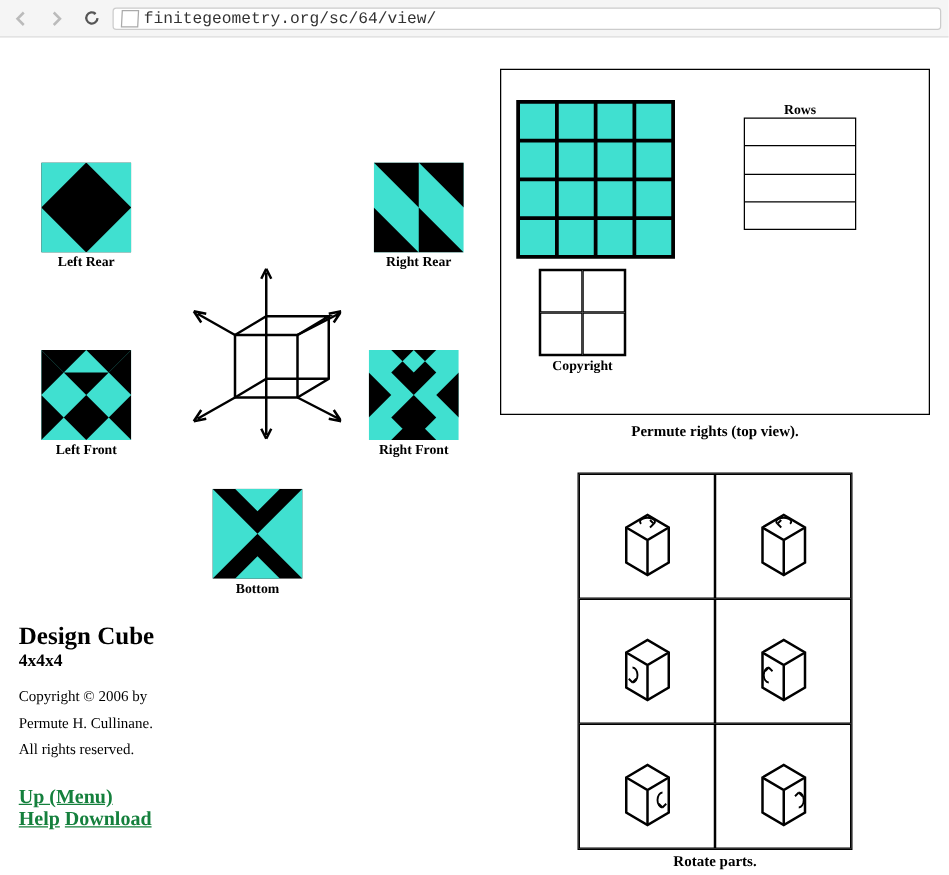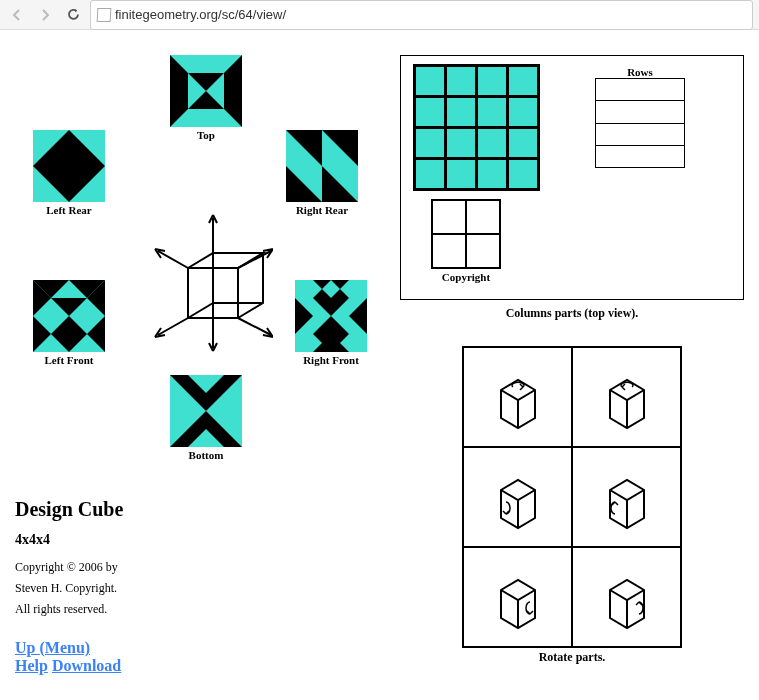--- a/index.html
+++ b/index.html
@@ -1,37 +1,37 @@
 <!DOCTYPE html>
 <html><head>
 <meta charset="utf-8">
 <style>
 *{box-sizing:border-box;margin:0;padding:0}
 body{font-family:"Times New Roman",serif;background:#fff;width:759px;height:700px;overflow:hidden}
 .browser-bar{height:30px;background:#f5f5f5;border-bottom:1px solid #ddd;display:flex;align-items:center;padding:0 6px;gap:6px}
 .nav-btn{width:22px;height:22px;display:flex;align-items:center;justify-content:center;color:#888;border-radius:3px}
 .nav-btn.enabled{color:#555}
-.url-bar{flex:1;height:30px;border:1px solid #ccc;border-radius:3px;background:#fff;display:flex;align-items:center;padding:0 6px;font-family:Liberation Sans, sans-serif;font-size:13px;color:#333;gap:4px}
+.url-bar{flex:1;height:18px;border:1px solid #ccc;border-radius:3px;background:#fff;display:flex;align-items:center;padding:0 6px;font-family:Liberation Mono, monospace;font-size:13px;color:#333;gap:4px}
 .page-icon{width:14px;height:14px;border:1px solid #aaa;background:#fff;transform:skewX(-3deg)}
 .content{display:flex;padding:25px 15px;gap:10px}
 .left-col{width:375px}
 .right-col{flex:1}
 .face-grid{position:relative;height:425px}
 .face{position:absolute;text-align:center}
 .face-img{width:72px;height:72px}
 .face-label{font-size:11px;font-weight:bold;margin-top:2px}
 .wire-cube{position:absolute;left:138px;top:158px;width:120px;height:140px}
 .title-block{text-align:left;margin-top:18px}
 .title{font-size:20px;font-weight:bold}
-.subtitle{font-size:14px;font-weight:bold;margin-top:11px}
+.subtitle{font-size:14px;font-weight:bold;margin-top:1px}
 .meta{font-size:12px;margin-top:12px}
 .meta-line{margin-top:6px}
 .links{margin-top:22px;font-size:16px;font-weight:bold}
-.links a{color:#3b82f6;text-decoration:underline}
-.panel{border:1px solid #000;padding:8px 12px;margin-bottom:6px}
+.links a{color:#15803d;text-decoration:underline}
+.panel{border:1px solid #000;padding:24px 12px;margin-bottom:6px}
 .perm-row{display:flex;gap:55px;align-items:flex-start;margin-bottom:8px}
 .perm-item{text-align:center}
 .perm-label{font-size:11px;font-weight:bold;margin-top:2px}
 .grid4{display:grid;grid-template-columns:repeat(4,28px);grid-template-rows:repeat(4,28px);gap:3px;background:#000;padding:3px;width:127px}
 .grid4 div{background:#40e0d0}
 .rows-box{width:90px;height:90px;border:1px solid #000;display:flex;flex-direction:column}
 .rows-box div{flex:1;border-bottom:1px solid #000}
 .rows-box div:last-child{border-bottom:none}
 .cols-box{width:90px;height:90px;border:1px solid #000;display:flex}
 .cols-box div{flex:1;border-right:1px solid #000}
@@ -67,39 +67,30 @@
   <div class="url-bar">
     <span class="page-icon"></span>
     <span>finitegeometry.org/sc/64/view/</span>
   </div>
 </div>
 
 <div class="content">
   <div class="left-col">
     <div class="face-grid">
 
-      <div class="face" style="left:155px;top:0">
-        <svg class="face-img" viewBox="0 0 72 72">
-            <rect width="72" height="72" fill="#40e0d0"></rect>
-            <path d="M0 0 L36 36 L0 72 Z M72 0 L36 36 L72 72 Z" fill="#000"></path>
-            <rect x="18" y="18" width="36" height="36" fill="#40e0d0"></rect>
-            <path d="M18 18 L54 18 L36 36 Z M18 54 L54 54 L36 36 Z" fill="#000"></path>
-          </svg>
-        <div class="face-label">Top</div>
-      </div>
 
       <div class="face" style="left:18px;top:75px">
         <svg class="face-img" viewBox="0 0 72 72">
             <rect width="72" height="72" fill="#000"></rect>
             <path d="M0 0 L36 0 L0 36 Z M36 0 L72 0 L72 36 Z M0 36 L36 72 L0 72 Z M72 36 L72 72 L36 72 Z" fill="#40e0d0"></path>
           </svg>
         <div class="face-label">Left Rear</div>
       </div>
 
-      <div class="face" style="left:271px;top:75px">
+      <div class="face" style="left:284px;top:75px">
         <svg class="face-img" viewBox="0 0 72 72">
             <rect width="72" height="72" fill="#40e0d0"></rect>
             <path d="M0 0 L36 36 L36 0 Z M36 36 L72 72 L36 72 Z M0 72 L0 36 L36 72 Z M72 0 L72 36 L36 0 Z" fill="#000"></path>
           </svg>
         <div class="face-label">Right Rear</div>
       </div>
 
       <div class="face" style="left:280px;top:225px">
         <svg class="face-img" viewBox="0 0 72 72">
             <rect width="72" height="72" fill="#40e0d0"></rect>
@@ -110,21 +101,21 @@
 
       <div class="face" style="left:18px;top:225px">
         <svg class="face-img" viewBox="0 0 72 72">
             <rect width="72" height="72" fill="#40e0d0"></rect>
             <path d="M0 0 L36 0 L18 18 Z M36 0 L72 0 L54 18 Z M18 18 L54 18 L36 36 Z M0 36 L18 54 L0 72 Z M72 36 L72 72 L54 54 Z M18 54 L36 72 L54 54 L36 36 Z" fill="#000"></path>
             <path d="M0 0 L18 18 L0 36 Z M72 0 L54 18 L72 36 Z" fill="#000"></path>
           </svg>
         <div class="face-label">Left Front</div>
       </div>
 
-      <div class="face" style="left:155px;top:320px">
+      <div class="face" style="left:155px;top:336px">
         <svg class="face-img" viewBox="0 0 72 72">
             <rect width="72" height="72" fill="#000"></rect>
             <path d="M0 0 L36 36 L0 72 Z M72 0 L36 36 L72 72 Z" fill="#40e0d0"></path>
             <path d="M18 0 L36 18 L54 0 Z M18 72 L36 54 L54 72 Z" fill="#40e0d0"></path>
           </svg>
         <div class="face-label">Bottom</div>
       </div>
 
       <svg class="wire-cube" viewBox="0 0 120 140">
         <g stroke="#000" stroke-width="2" fill="none">
@@ -138,21 +129,21 @@
           <path d="M85 105 L118 122 M120 124 L110 122 M120 124 L114 115"></path>
         </g>
       </svg>
     </div>
 
     <div class="title-block">
       <div class="title">Design Cube</div>
       <div class="subtitle">4x4x4</div>
       <div class="meta">
         <div class="meta-line">Copyright © 2006 by</div>
-        <div class="meta-line">Steven H. Copyright.</div>
+        <div class="meta-line">Permute H. Cullinane.</div>
         <div class="meta-line">All rights reserved.</div>
       </div>
       <div class="links">
         <a href="#">Up (Menu)</a><br>
         <a href="#">Help</a>
         <a href="#">Download</a>
       </div>
     </div>
   </div>
 
@@ -194,21 +185,21 @@
           <div class="quad-box">
               <div></div>
               <div></div>
               <div></div>
               <div></div>
             </div>
           <div class="perm-label">Copyright</div>
         </div>
       </div>
     </div>
-    <div class="caption">Columns parts (top view).</div>
+    <div class="caption">Permute rights (top view).</div>
 
     <div class="rot-panel">
       <div class="rot-grid">
         <div class="rot-cell">
             <svg width="70" height="75" viewBox="0 0 70 75">
               <g stroke="#000" stroke-width="2" fill="#fff">
                 <path d="M18 30 L35 20 L52 30 L52 58 L35 68 L18 58 Z"></path>
                 <path d="M18 30 L35 40 L52 30 M35 40 L35 68"></path>
               </g>
               <path d="M30 27 A6 3 0 1 1 40 27" stroke="#000" stroke-width="1.5" fill="none"></path>

